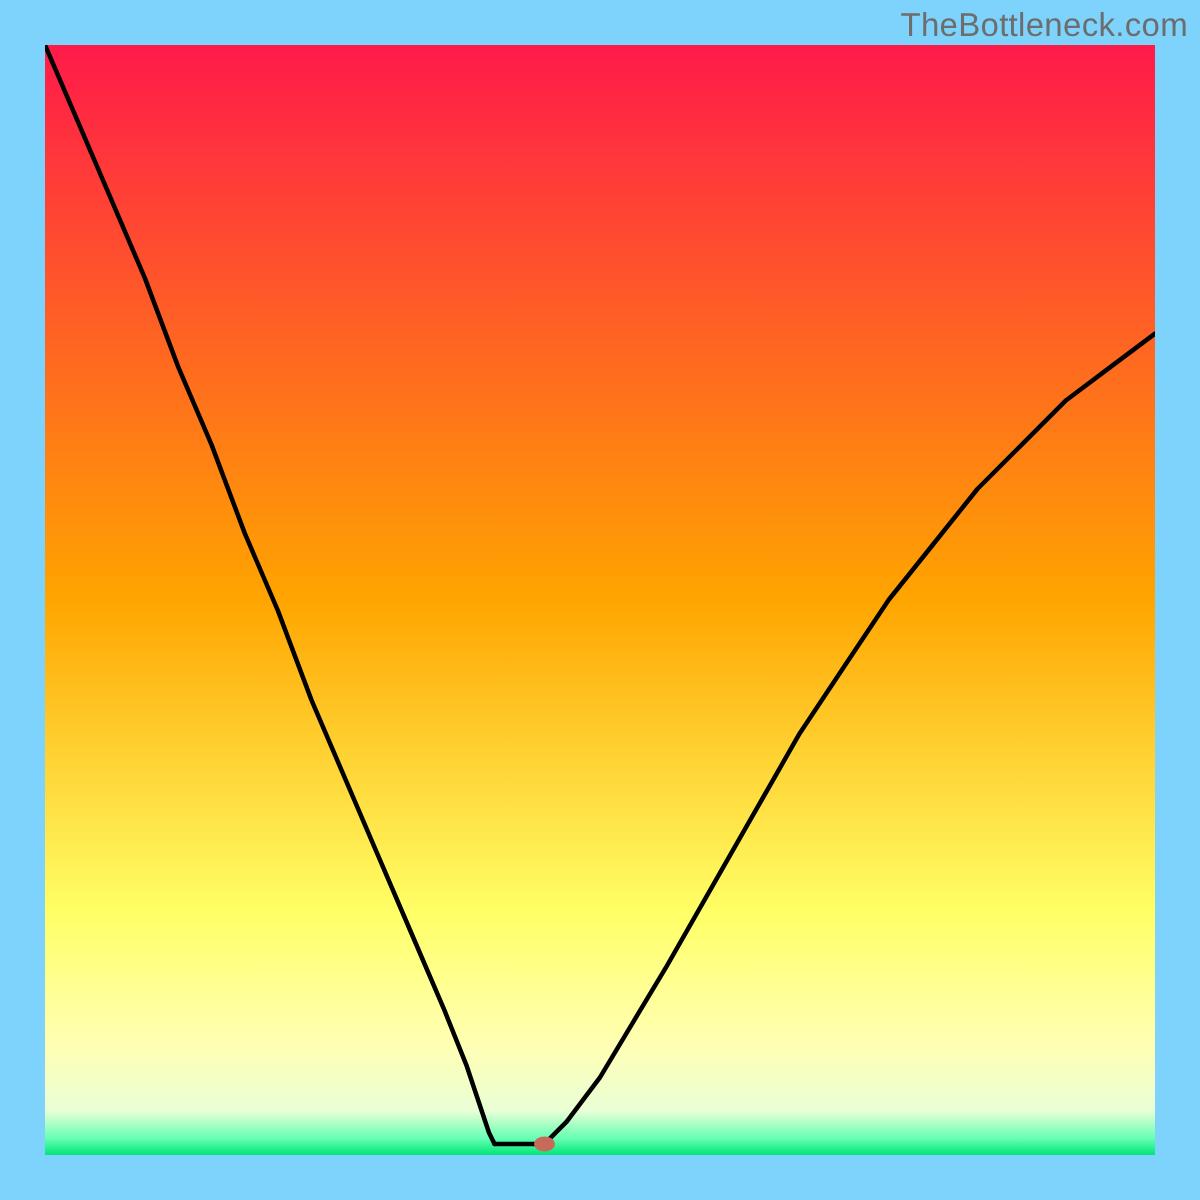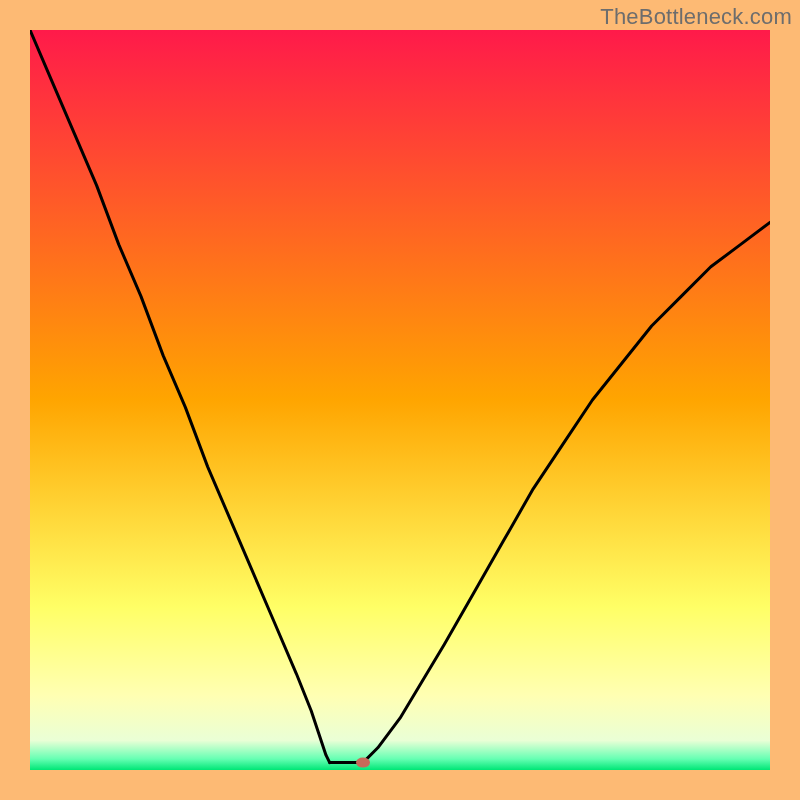--- a/index.html
+++ b/index.html
@@ -9,21 +9,21 @@
     height: 800px;
     background: #000;
     overflow: hidden;
     font-family: Arial, Helvetica, sans-serif;
   }
   .frame {
     position: absolute;
     top: 0; left: 0;
     width: 800px;
     height: 800px;
-    background: #fdba74;
+    background: #7dd3fc;
   }
   .plot-wrap {
     position: absolute;
     top: 30px;
     left: 30px;
     width: 740px;
     height: 740px;
     overflow: hidden;
   }
   .watermark {

